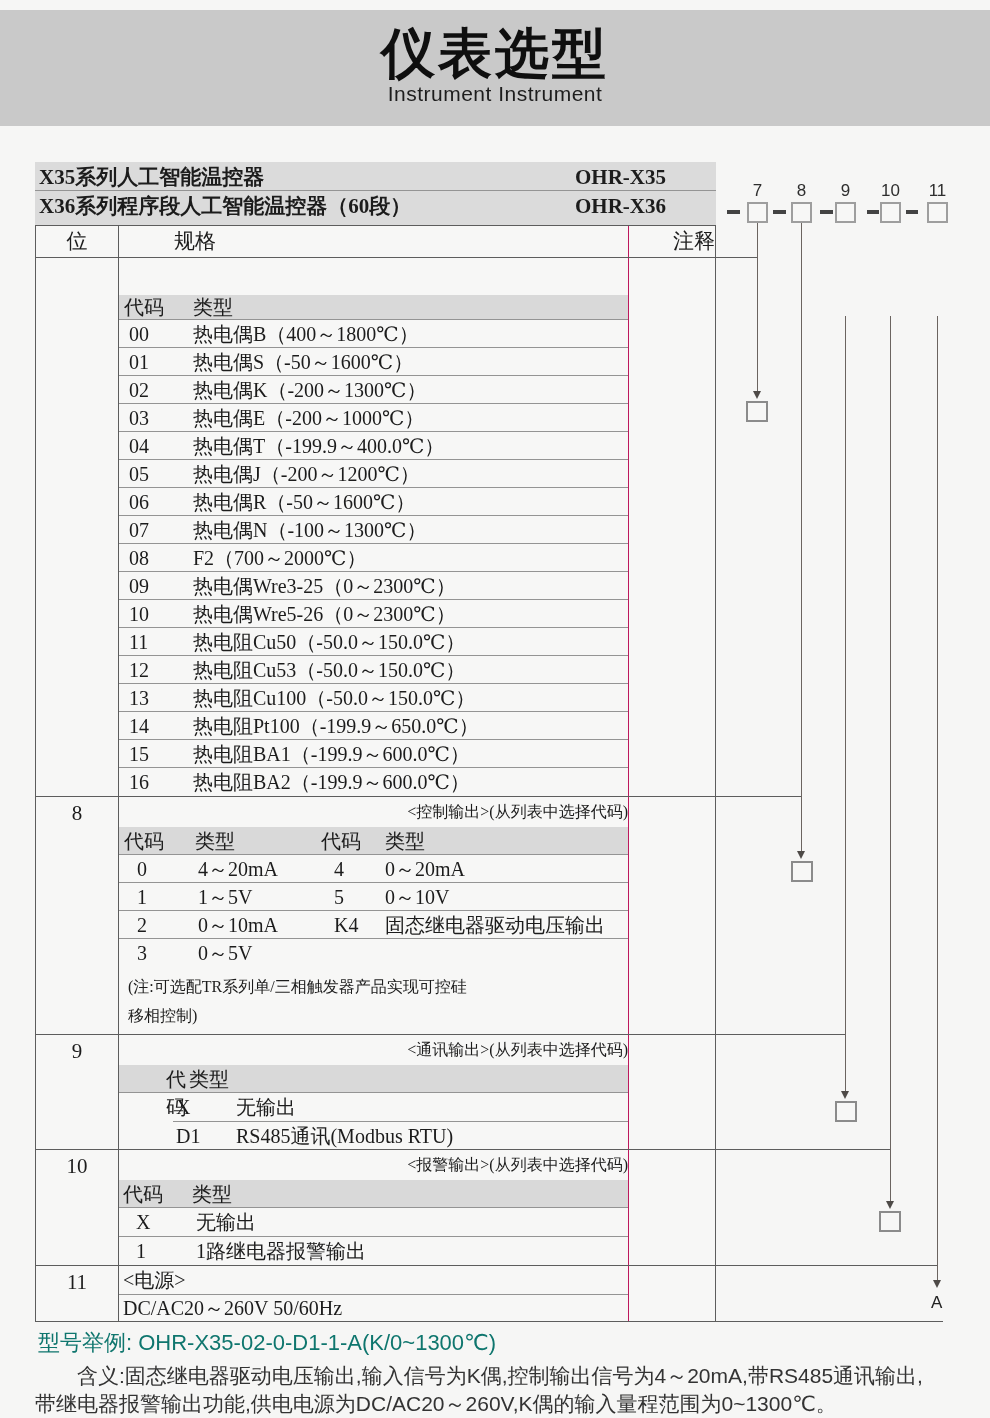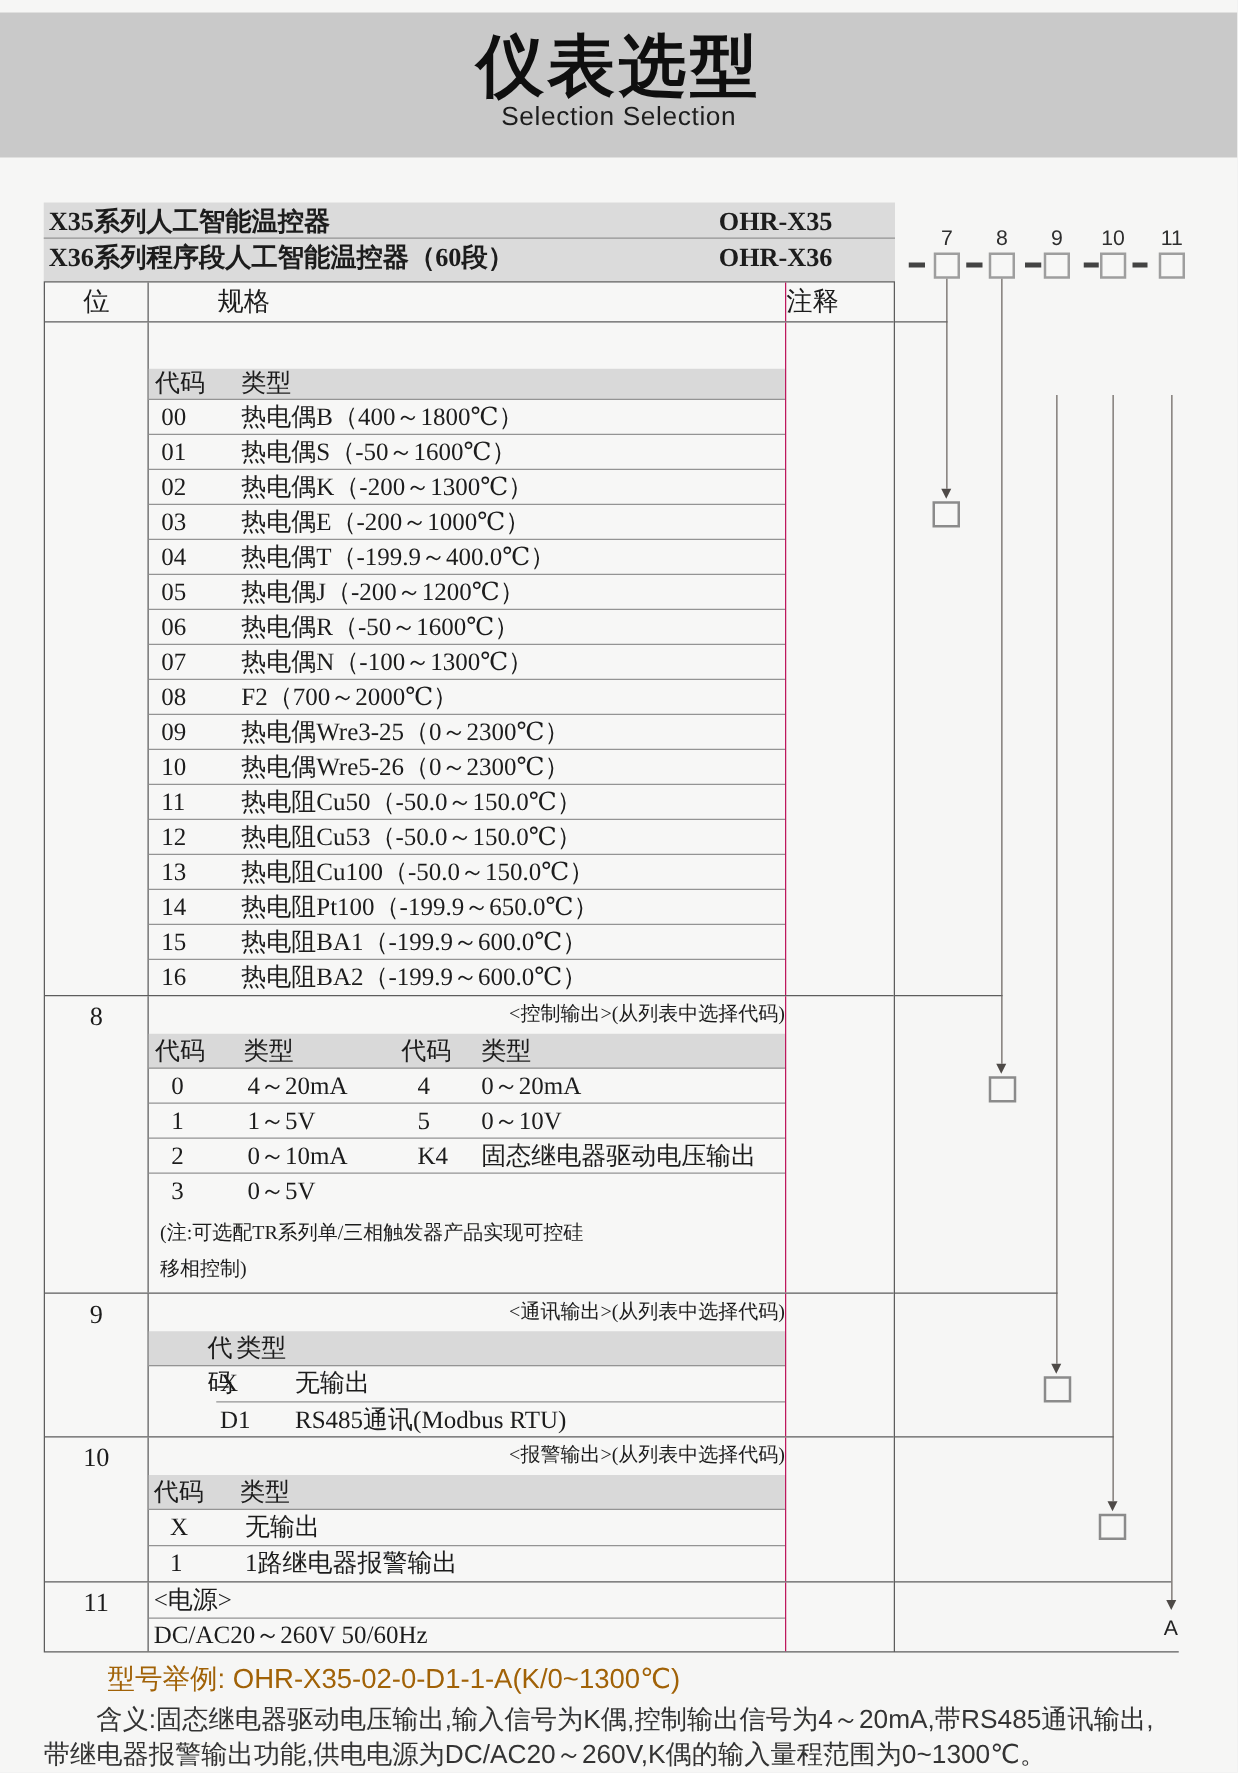--- a/index.html
+++ b/index.html
@@ -21,21 +21,21 @@
     background:#dbdbdb; }
   .series .row { display:flex; justify-content:space-between; height:29px;
     line-height:30px; font-size:21px; font-weight:700; padding:0 50px 0 4px; }
   .series .row .model { font-weight:700; }
   
   .tbl { position:absolute; left:35px; top:225px; width:681px; height:1097px;
     border:1px solid #5d5d5d; background:#f7f7f6; }
   .hrow { display:flex; height:32px; border-bottom:1px solid #5d5d5d; }
   .cell-pos { width:83px; border-right:1px solid #5d5d5d; text-align:center; }
   .cell-spec { width:510px; border-right:1px solid #be185d; position:relative; }
-  .cell-note { flex:1; text-align:left; }
+  .cell-note { flex:1; text-align:right; }
   .hrow div { font-size:21px; line-height:31px; }
   .hrow .cell-spec { text-align:left; padding-left:55px; }
   .sec { display:flex; border-bottom:1px solid #5d5d5d; }
   .sec:last-child { border-bottom:none; }
   .sec .cell-pos { font-size:21px; padding-top:4px; }
   .sectitle { font-size:16px; line-height:30px; height:30px; padding-left:4px; white-space:nowrap;text-align:right; }
   .ihead { background:#d9d9d9; display:flex; font-size:20px; border-bottom:1px solid #949494; }
   .row { display:flex; font-size:20px; border-bottom:1px solid #949494; }
   .row:last-child { border-bottom:none; }
   
@@ -82,35 +82,35 @@
   .hext { position:absolute; height:1px; background:#5d5d5d; }
   .arr { position:absolute; width:0; height:0;
     border-left:4px solid transparent; border-right:4px solid transparent;
     border-top:8px solid #4e4a47; }
   .tbox { position:absolute; width:22px; height:21px; border:2px solid #8b8b8b;
     background:#f7f7f6; }
   .alabel { position:absolute; font-family:"Liberation Sans","DejaVu Sans",sans-serif;
     font-size:17px; color:#222; }
   
   .example { position:absolute; left:38px; top:1328px;
-    font-family:"Liberation Sans","DejaVu Sans",sans-serif; font-size:22px; color:#a16207;margin-left:48px; }
+    font-family:"Liberation Sans","DejaVu Sans",sans-serif; font-size:22px; color:#0f766e; }
   .meaning { position:absolute; left:35px; top:1362px; width:945px;
     font-family:"Liberation Sans","DejaVu Sans",sans-serif; font-size:21px;
     line-height:28px; color:#333; }
   .meaning .l1 { padding-left:42px; white-space:nowrap; }
   .meaning .l2 { white-space:nowrap; }
 </style>
 </head>
 <body>
 
 <div class="page">
 
   <div class="banner">
     <div class="t">仪表选型</div>
-    <div class="s">Selection Selection</div>
+    <div class="s">Instrument Instrument</div>
   </div>
 
   <div class="series">
     <div class="row">
       <span>X35系列人工智能温控器</span>
       <span class="model">OHR-X35</span>
     </div>
     <div class="row">
       <span>X36系列程序段人工智能温控器（60段）</span>
       <span class="model">OHR-X36</span>

